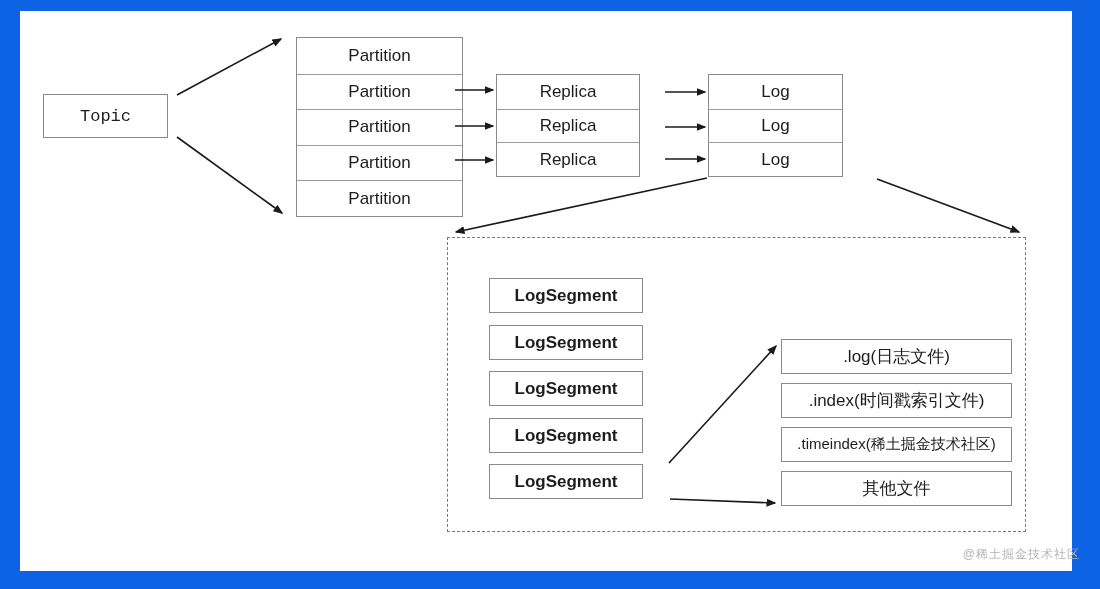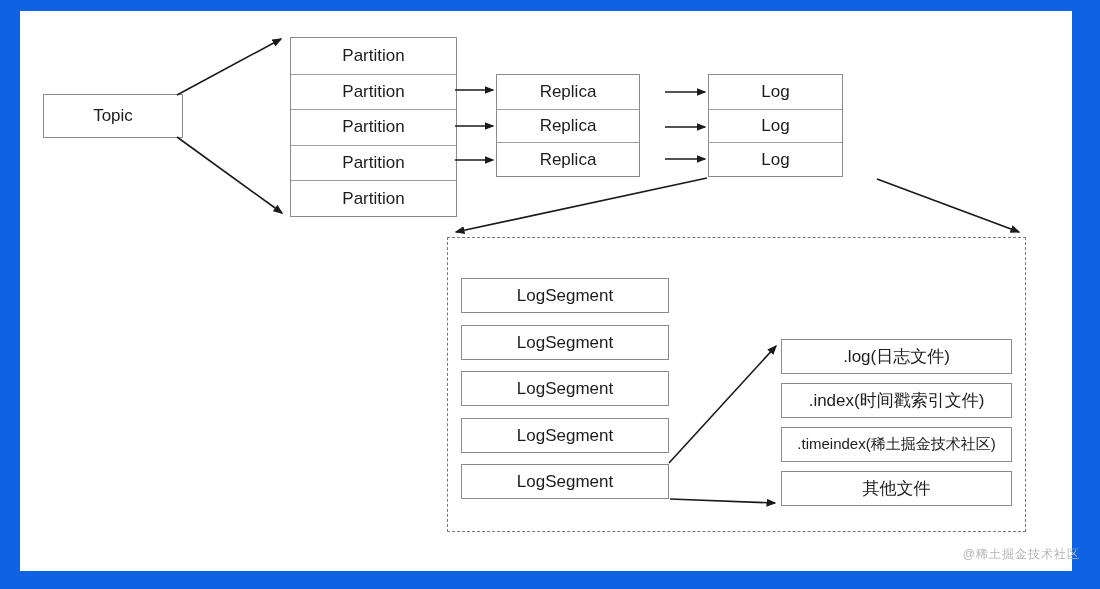--- a/index.html
+++ b/index.html
@@ -51,33 +51,33 @@
   .stack .cell {
     display: flex;
     align-items: center;
     justify-content: center;
     color: var(--text);
     font-size: 17px;
     white-space: nowrap;
   }
   .stack .cell + .cell { border-top: 1px solid var(--divider); }
 
-  .topic-box      { left: 43px;  top: 94px;  width: 140px; height: 44px; }
-  .partition-stack{ left: 290px; top: 37px;  width: 167px; height: 180px; grid-template-rows: repeat(5, 1fr); }
+  .topic-box      { left: 43px;  top: 94px;  width: 125px; height: 44px; font-family: Liberation Mono, monospace; }
+  .partition-stack{ left: 296px; top: 37px;  width: 167px; height: 180px; grid-template-rows: repeat(5, 1fr); }
   .replica-stack  { left: 496px; top: 74px;  width: 144px; height: 103px; grid-template-rows: repeat(3, 1fr); }
   .log-stack      { left: 708px; top: 74px;  width: 135px; height: 103px; grid-template-rows: repeat(3, 1fr); }
 
   .dashed-container {
     position: absolute;
     left: 447px; top: 237px;
     width: 579px; height: 295px;
     border: 1.5px dashed var(--dashed-border);
     background: transparent;
   }
-  .seg-box  { left: 461px; width: 208px; height: 35px; }
+  .seg-box  { left: 489px; width: 154px; height: 35px; font-weight: bold; }
   .seg-0 { top: 278px; } .seg-1 { top: 325px; } .seg-2 { top: 371px; }
   .seg-3 { top: 418px; } .seg-4 { top: 464px; }
 
   .file-box { left: 781px; width: 231px; height: 35px; }
   .file-0 { top: 339px; } .file-1 { top: 383px; }
   .file-2 { top: 427px; font-size: 15px; } .file-3 { top: 471px; text-align: center; }
 
   .arrows-layer {
     position: absolute;
     left: 0; top: 0;

